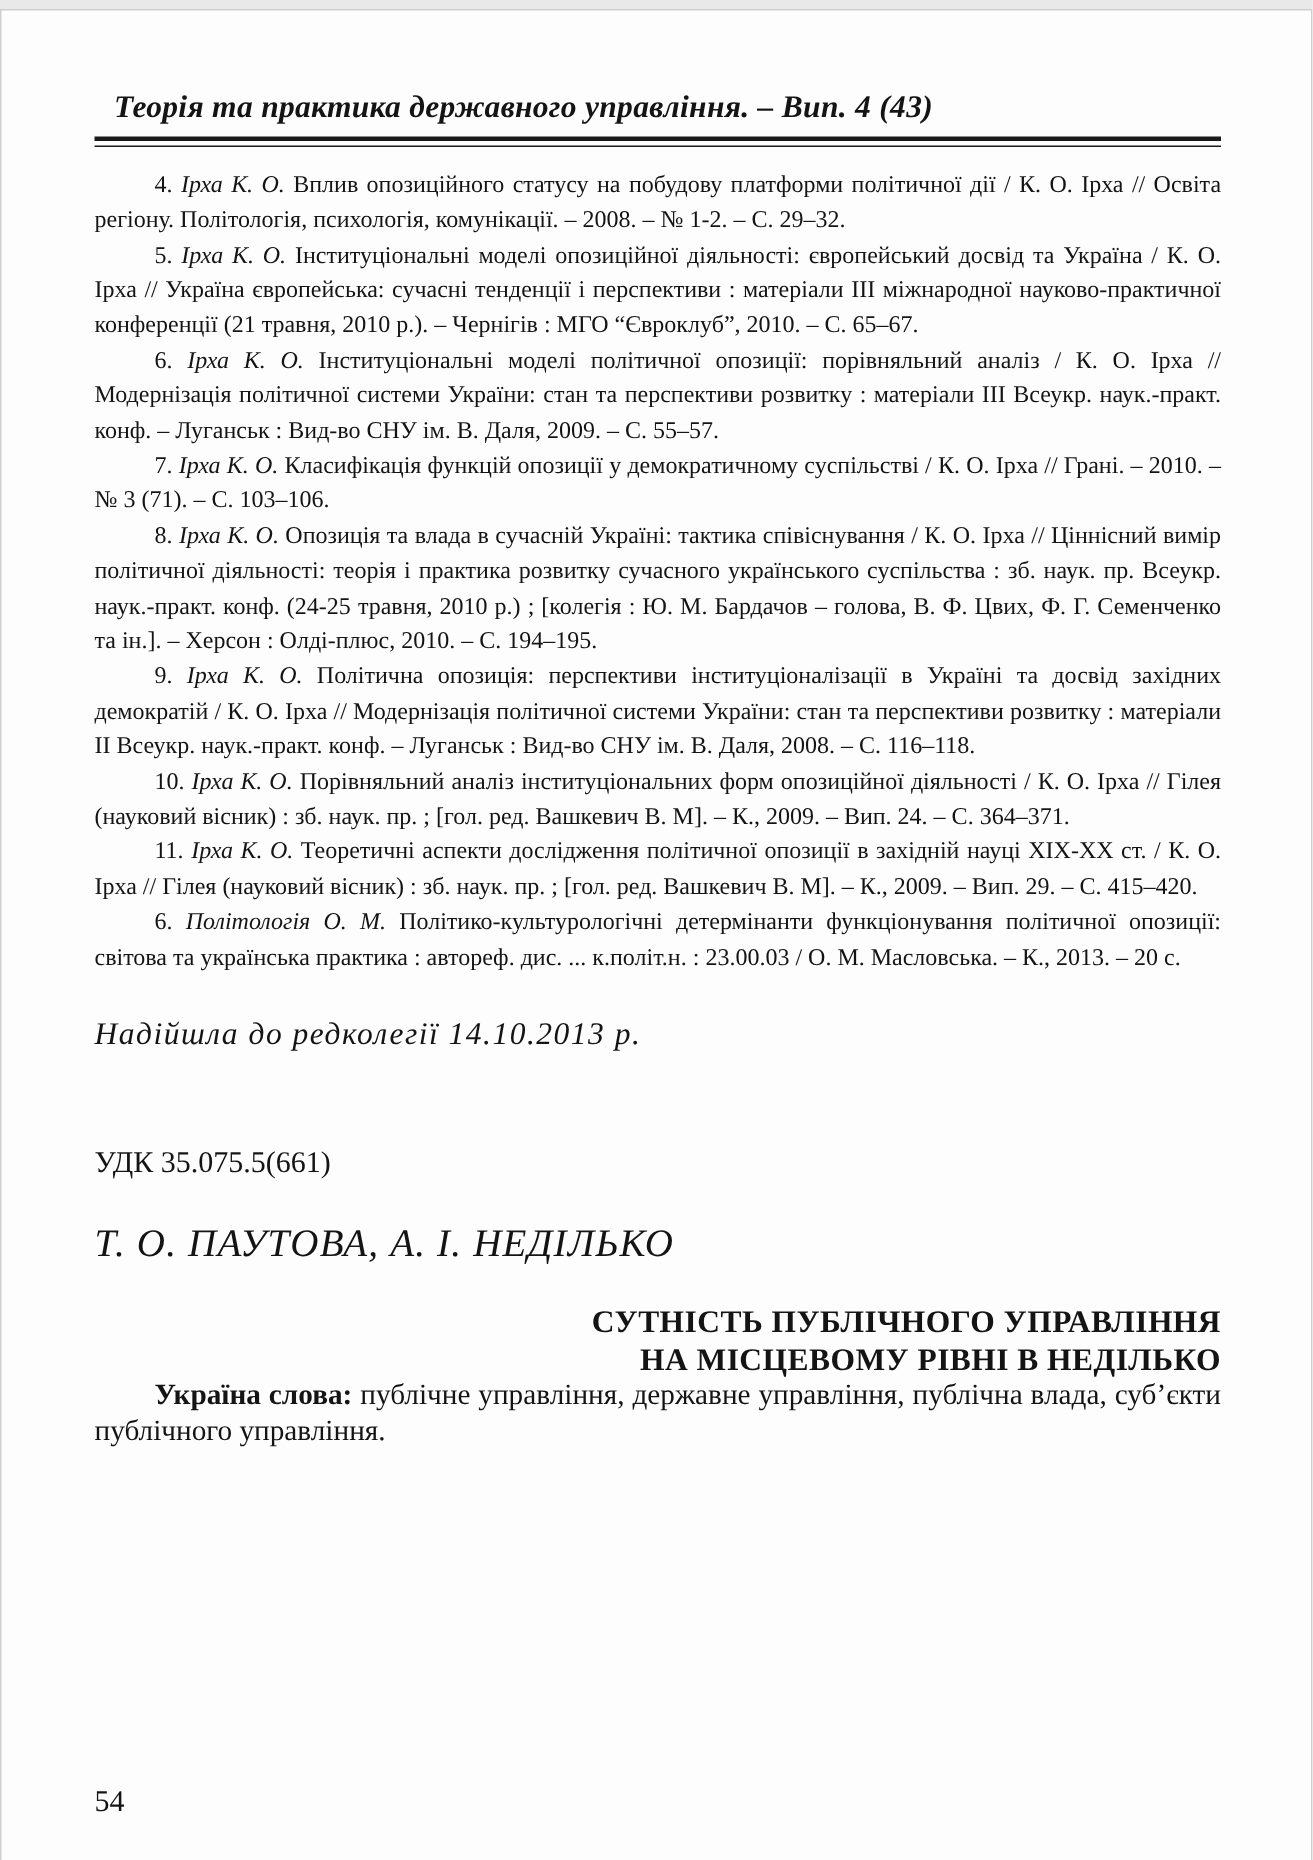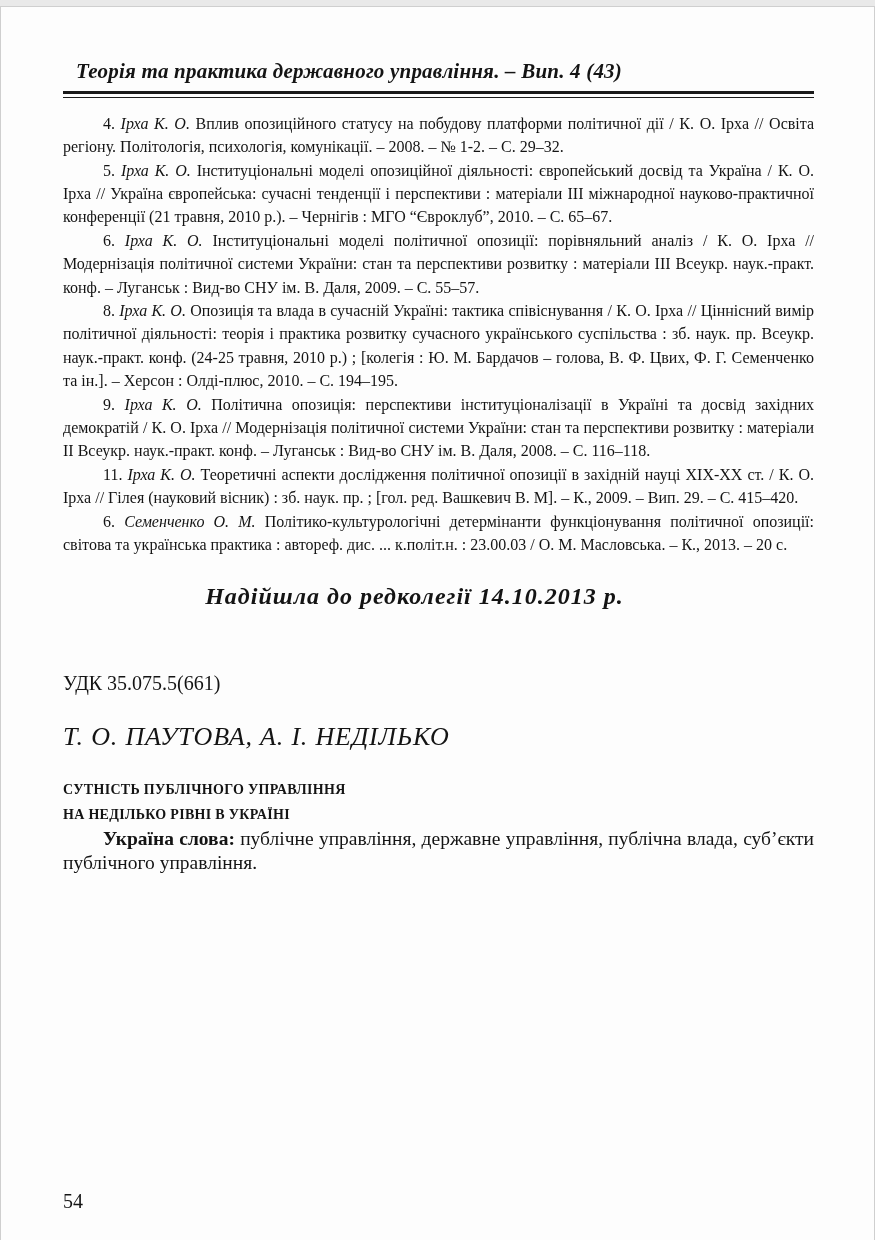--- a/index.html
+++ b/index.html
@@ -28,40 +28,39 @@
   .ref{
     margin:0;
     font-size:16px;
     line-height:23.4px;
     text-align:justify;
     text-indent:40px;
   }
   .ref-author{font-style:italic;}
   .received{
     margin:27px 48px 0 0;
-    text-align:center;
+    text-align:left;
     font-style:italic;
-    font-size:24px;
+    font-size:21px;
     letter-spacing:1px;
-    font-weight:bold;
   }
   .udc{
     margin:62px 0 0 0;
     font-size:20px;
   }
   .authors{
     margin:27px 0 0 0;
     font-style:italic;
     font-size:26px;
     letter-spacing:.8px;
   }
   .title{
     margin:25px 0 0 0;
-    text-align:left;
-    font-size:14px;
+    text-align:right;
+    font-size:21px;
     font-weight:bold;
     line-height:25px;
     letter-spacing:.3px;
   }
   .abstract{
     margin:24px 0 0 0;
     font-style:italic;
     font-size:19.5px;
     line-height:23.5px;
     text-align:justify;
@@ -91,32 +90,34 @@
   <div class="running-header">
     <span>Теорія та практика державного управління. – Вип. 4 (43)</span>
   </div>
   <div class="header-rule-thick"></div>
   <div class="header-rule-thin"></div>
 
   <div class="refs">
       <p class="ref"><span>4. </span><span class="ref-author">Ірха К. О. </span><span>Вплив опозиційного статусу на побудову платформи політичної дії / К. О. Ірха // Освіта регіону. Політологія, психологія, комунікації. – 2008. – № 1-2. – С. 29–32.</span></p>
       <p class="ref"><span>5. </span><span class="ref-author">Ірха К. О. </span><span>Інституціональні моделі опозиційної діяльності: європейський досвід та Україна / К. О. Ірха // Україна європейська: сучасні тенденції і перспективи : матеріали ІІІ міжнародної науково-практичної конференції (21 травня, 2010 р.). – Чернігів : МГО “Євроклуб”, 2010. – С. 65–67.</span></p>
       <p class="ref"><span>6. </span><span class="ref-author">Ірха К. О. </span><span>Інституціональні моделі політичної опозиції: порівняльний аналіз / К. О. Ірха // Модернізація політичної системи України: стан та перспективи розвитку : матеріали ІІІ Всеукр. наук.-практ. конф. – Луганськ : Вид-во СНУ ім. В. Даля, 2009. – С. 55–57.</span></p>
+      <p class="ref"><span>7. </span><span class="ref-author">Ірха К. О. </span><span>Класифікація функцій опозиції у демократичному суспільстві / К. О. Ірха // Грані. – 2010. – № 3 (71). – С. 103–106.</span></p>
       <p class="ref"><span>8. </span><span class="ref-author">Ірха К. О. </span><span>Опозиція та влада в сучасній Україні: тактика співіснування / К. О. Ірха // Ціннісний вимір політичної діяльності: теорія і практика розвитку сучасного українського суспільства : зб. наук. пр. Всеукр. наук.-практ. конф. (24-25 травня, 2010 р.) ; [колегія : Ю. М. Бардачов – голова, В. Ф. Цвих, Ф. Г. Семенченко та ін.]. – Херсон : Олді-плюс, 2010. – С. 194–195.</span></p>
       <p class="ref"><span>9. </span><span class="ref-author">Ірха К. О. </span><span>Політична опозиція: перспективи інституціоналізації в Україні та досвід західних демократій / К. О. Ірха // Модернізація політичної системи України: стан та перспективи розвитку : матеріали ІІ Всеукр. наук.-практ. конф. – Луганськ : Вид-во СНУ ім. В. Даля, 2008. – С. 116–118.</span></p>
+      <p class="ref"><span>10. </span><span class="ref-author">Ірха К. О. </span><span>Порівняльний аналіз інституціональних форм опозиційної діяльності / К. О. Ірха // Гілея (науковий вісник) : зб. наук. пр. ; [гол. ред. Вашкевич В. М]. – К., 2009. – Вип. 24. – С. 364–371.</span></p>
       <p class="ref"><span>11. </span><span class="ref-author">Ірха К. О. </span><span>Теоретичні аспекти дослідження політичної опозиції в західній науці ХІХ-ХХ ст. / К. О. Ірха // Гілея (науковий вісник) : зб. наук. пр. ; [гол. ред. Вашкевич В. М]. – К., 2009. – Вип. 29. – С. 415–420.</span></p>
-      <p class="ref"><span>6. </span><span class="ref-author">Семенченко О. М. </span><span>Політико-культурологічні детермінанти функціонування політичної опозиції: світова та українська практика : автореф. дис. ... к.політ.н. : 23.00.03 / О. М. Масловська. – К., 2013. – 20 с.</span></p>
+      <p class="ref"><span>6. </span><span class="ref-author">Політологія О. М. </span><span>Політико-культурологічні детермінанти функціонування політичної опозиції: світова та українська практика : автореф. дис. ... к.політ.н. : 23.00.03 / О. М. Масловська. – К., 2013. – 20 с.</span></p>
     </div>
 
   <p class="received">Надійшла до редколегії 14.10.2013 р.</p>
 
   <p class="udc">УДК 35.075.5(661)</p>
 
   <p class="authors">Т. О. ПАУТОВА, А. І. НЕДІЛЬКО</p>
 
-  <h1 class="title"><span>СУТНІСТЬ ПУБЛІЧНОГО УПРАВЛІННЯ</span><br><span>НА НЕДІЛЬКО РІВНІ В УКРАЇНІ</span></h1>
+  <h1 class="title"><span>СУТНІСТЬ ПУБЛІЧНОГО УПРАВЛІННЯ</span><br><span>НА МІСЦЕВОМУ РІВНІ В НЕДІЛЬКО</span></h1>
 
 
   <p class="keywords"><b>Україна слова:</b><span> публічне управління, державне управління, публічна влада, суб’єкти публічного управління.</span></p>
 
   <div class="page-number">54</div>
 
 </div>
 
 </body></html>

